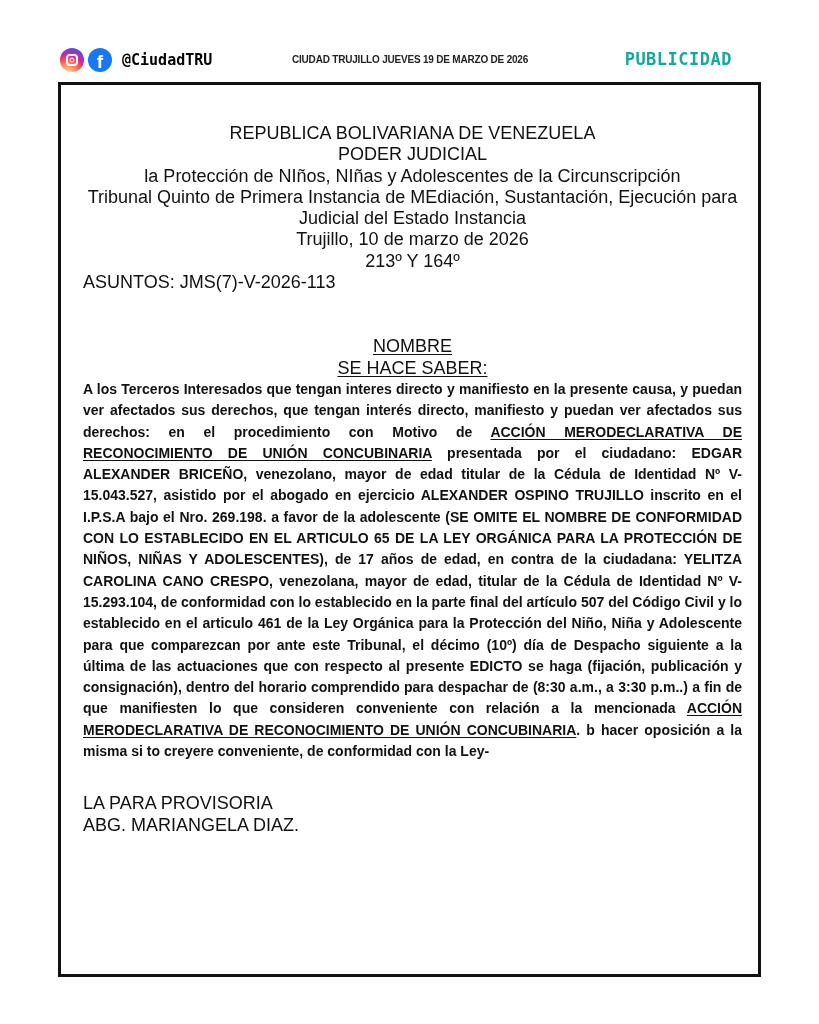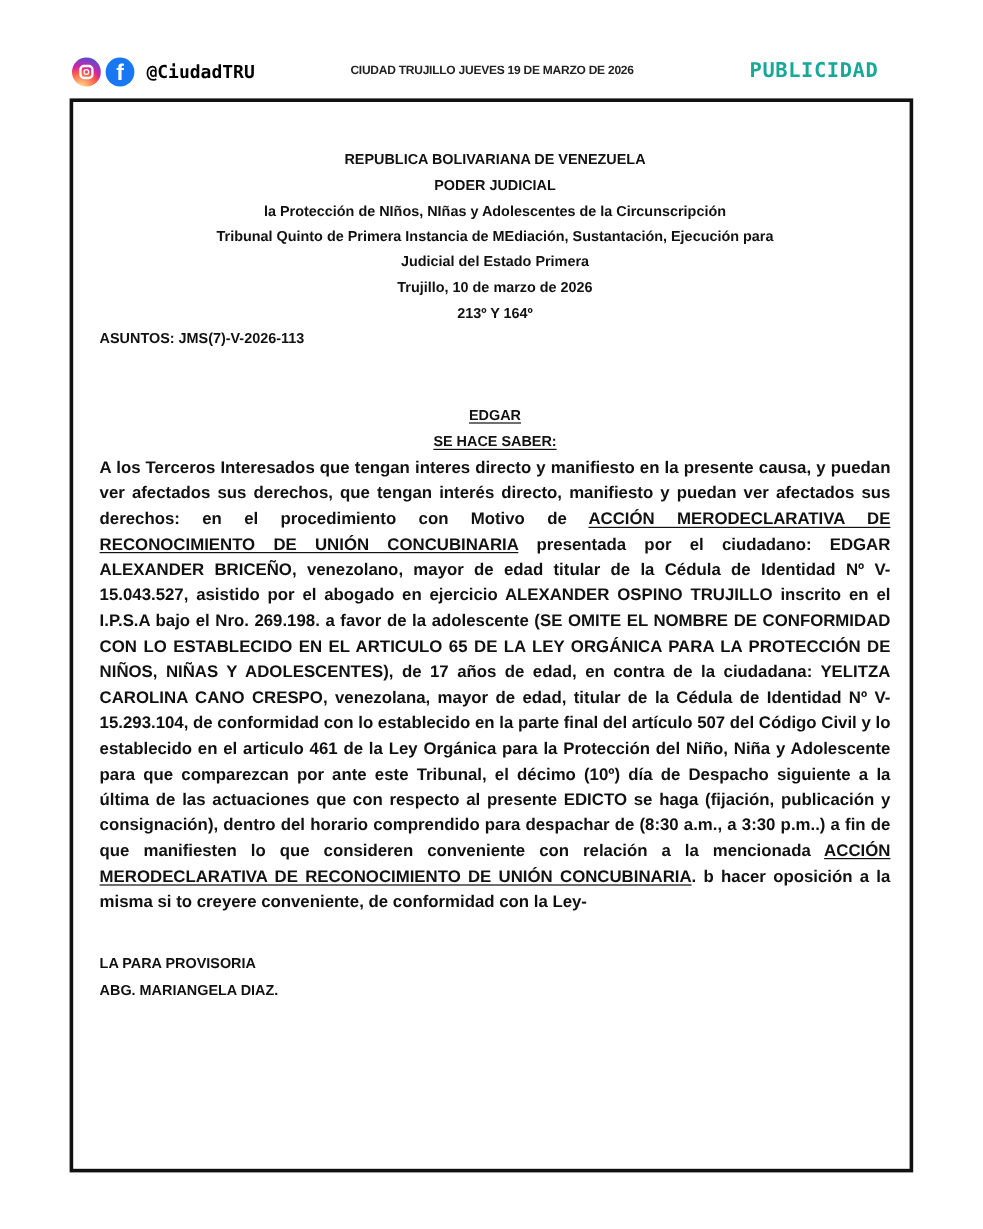--- a/index.html
+++ b/index.html
@@ -38,21 +38,21 @@
   .section-tag {
     position: absolute; right: 28px; top: 3px; font-family: "DejaVu Sans Mono", monospace;
     font-weight: bold; font-size: 17px; color: #17a89a; letter-spacing: 0.5px; text-align: right;
   }
   .frame {
     position: absolute; left: 58px; top: 82px; width: 697px; height: 889px;
     border: 3px solid #111; background: #fff;
   }
   .content { position: absolute; left: 22px; right: 16px; top: 38px; }
   .center { text-align: center; }
-  .b { font-weight: bold; font-size: 12px; line-height: 21.3px; }
+  .b { font-weight: normal; font-size: 18px; line-height: 21.3px; }
   .u { text-decoration: underline; text-underline-offset: 2px; }
   .asuntos { margin-top: 0; }
   .edicto-block { margin-top: 43px; }
   .body-text { text-align: justify; font-weight: bold; font-size: 14px; line-height: 21.3px; }
   .sig-left { margin-top: 31px; }
   .sig-right { text-align: right; }
 </style>
 </head>
 <body>
 
@@ -68,28 +68,28 @@
   <div class="section-tag">PUBLICIDAD</div>
 </div>
 
 <div class="frame">
   <div class="content">
     <div class="center b">
       <div>REPUBLICA BOLIVARIANA DE VENEZUELA</div>
       <div>PODER JUDICIAL</div>
       <div>la Protección de NIños, NIñas y Adolescentes de la Circunscripción</div>
       <div>Tribunal Quinto de Primera Instancia de MEdiación, Sustantación, Ejecución para</div>
-      <div>Judicial del Estado Primera</div>
+      <div>Judicial del Estado Instancia</div>
       <div>Trujillo, 10 de marzo de 2026</div>
       <div>213º Y 164º</div>
     </div>
     <div class="b asuntos">ASUNTOS: JMS(7)-V-2026-113</div>
 
     <div class="edicto-block center b">
-      <div><span class="u">EDGAR</span></div>
+      <div><span class="u">NOMBRE</span></div>
       <div><span class="u">SE HACE SABER:</span></div>
     </div>
 
     <div class="body-text"><span>A los Terceros Interesados que tengan interes directo y manifiesto en la presente causa, y puedan ver afectados sus derechos, que tengan interés directo, manifiesto y puedan ver afectados sus derechos: en el procedimiento con Motivo de </span><span class="u">ACCIÓN MERODECLARATIVA DE RECONOCIMIENTO DE UNIÓN CONCUBINARIA</span><span> presentada por el ciudadano: EDGAR ALEXANDER BRICEÑO, venezolano, mayor de edad titular de la Cédula de Identidad Nº V- 15.043.527, asistido por el abogado en ejercicio ALEXANDER OSPINO TRUJILLO inscrito en el I.P.S.A bajo el Nro. 269.198. a favor de la adolescente (SE OMITE EL NOMBRE DE CONFORMIDAD CON LO ESTABLECIDO EN EL ARTICULO 65 DE LA LEY ORGÁNICA PARA LA PROTECCIÓN DE NIÑOS, NIÑAS Y ADOLESCENTES), de 17 años de edad, en contra de la ciudadana: YELITZA CAROLINA CANO CRESPO, venezolana, mayor de edad, titular de la Cédula de Identidad Nº V-15.293.104, de conformidad con lo establecido en la parte final del artículo 507 del Código Civil y lo establecido en el articulo 461 de la Ley Orgánica para la Protección del Niño, Niña y Adolescente para que comparezcan por ante este Tribunal, el décimo (10º) día de Despacho siguiente a la última de las actuaciones que con respecto al presente EDICTO se haga (fijación, publicación y consignación), dentro del horario comprendido para despachar de (8:30 a.m., a 3:30 p.m..) a fin de que manifiesten lo que consideren conveniente con relación a la mencionada </span><span class="u">ACCIÓN MERODECLARATIVA DE RECONOCIMIENTO DE UNIÓN CONCUBINARIA</span><span>. b hacer oposición a la misma si to creyere conveniente, de conformidad con la Ley-</span></div>
 
     <div class="sig-left b">
       <div>LA PARA PROVISORIA</div>
       <div>ABG. MARIANGELA DIAZ.</div>
     </div>
   </div>

